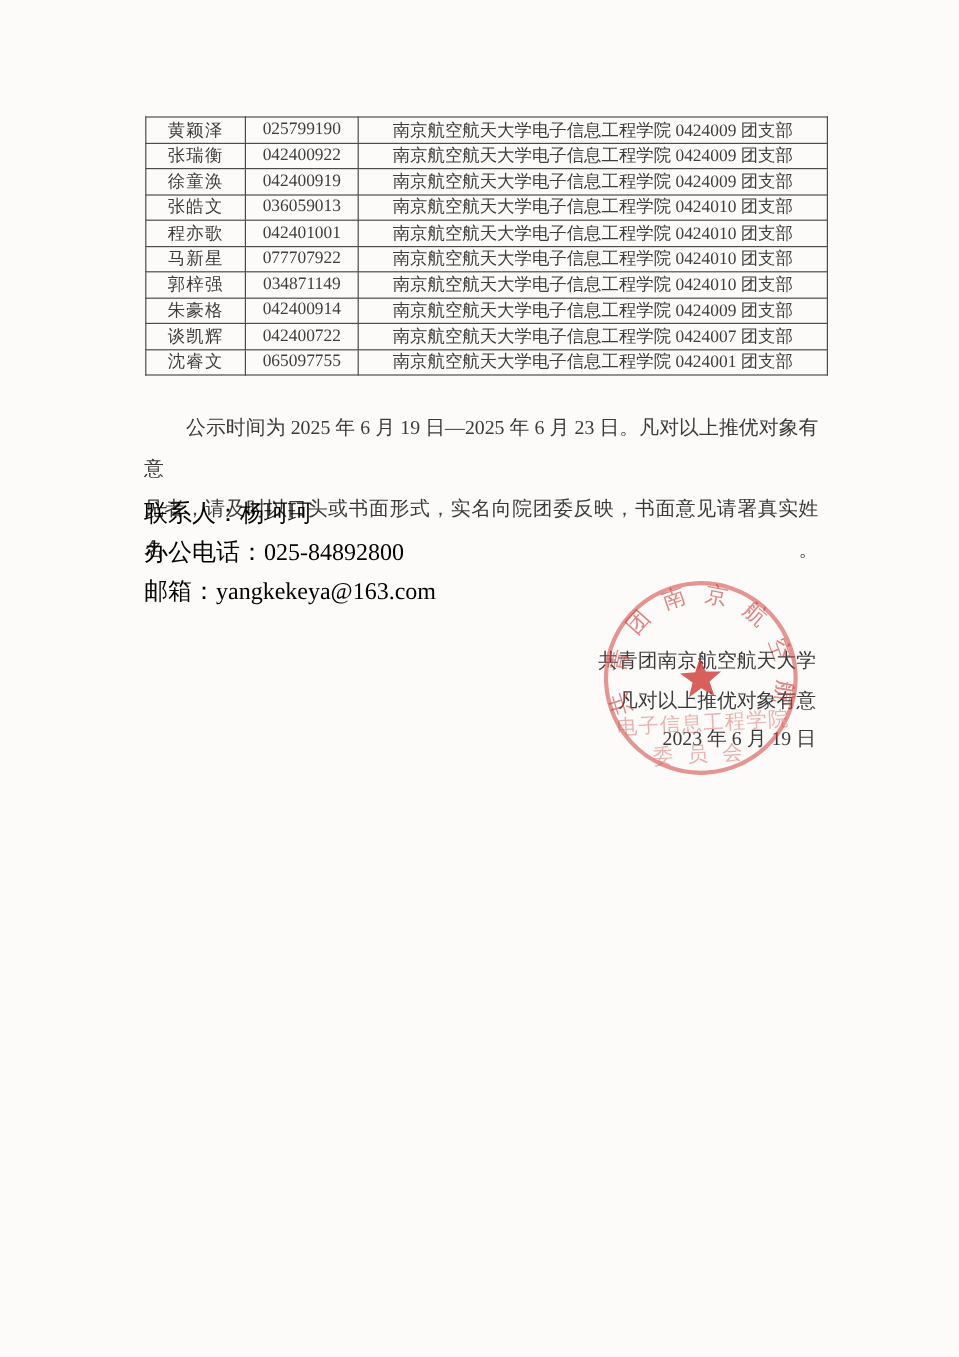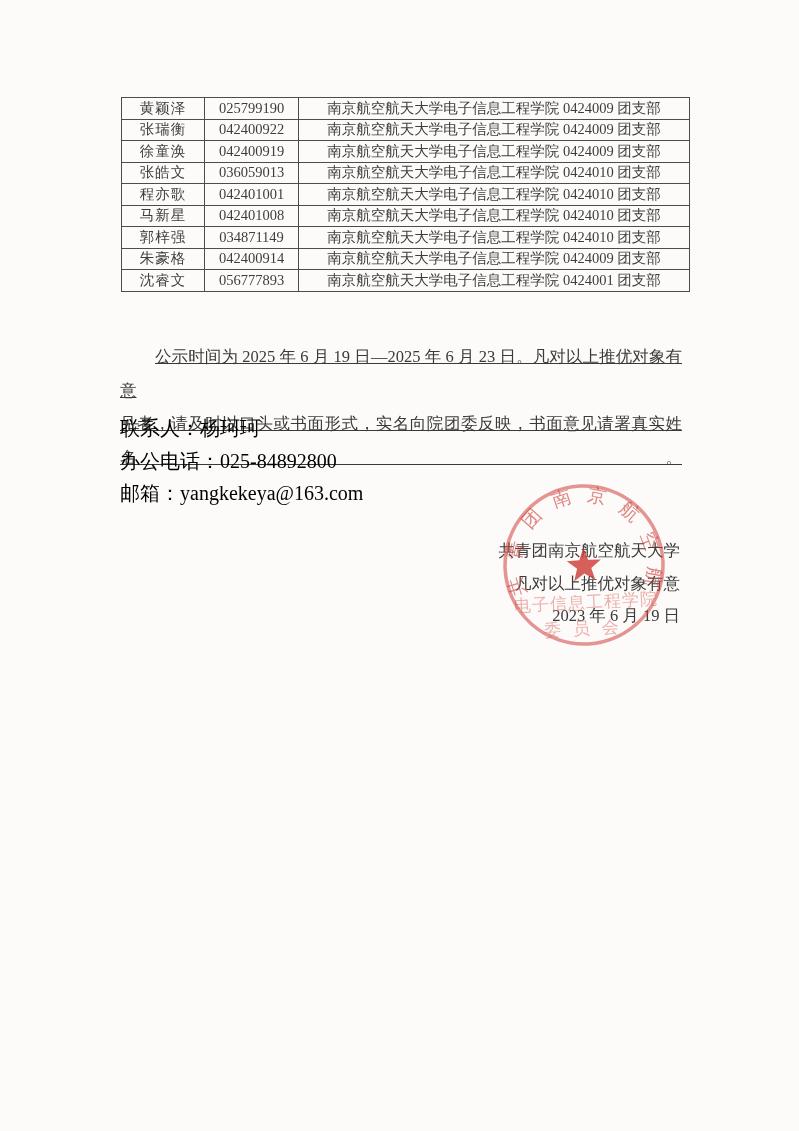--- a/index.html
+++ b/index.html
@@ -34,21 +34,21 @@
     white-space: nowrap;
     overflow: hidden;
   }
   table.roster td.name { letter-spacing: 1px; }
 
   
   .notice {
     position: absolute; left: 120px; top: 340px; width: 562px;
     font-size: 16.5px; line-height: 33.5px; color: #3a3a3a;
   }
-  .notice .ln { text-align: justify; text-align-last: justify; text-decoration: underline; }
+  .notice .ln { text-align: justify; text-align-last: justify; }
   .notice .ln.indent { text-indent: 35px; }
 
   .contact {
     position: absolute; left: 120px; top: 412px; width: 480px;
     font-size: 20px; line-height: 32.5px; color: #000000;
   }
 
   .signature {
     position: absolute; right: 119px; top: 535px; width: 320px;
     font-size: 16.5px; line-height: 32.5px; color: #3a3a3a;
@@ -98,36 +98,41 @@
           <td>036059013</td>
           <td>南京航空航天大学电子信息工程学院 0424010 团支部</td>
         </tr>
         <tr>
           <td class="name">程亦歌</td>
           <td>042401001</td>
           <td>南京航空航天大学电子信息工程学院 0424010 团支部</td>
         </tr>
         <tr>
           <td class="name">马新星</td>
-          <td>042401008</td>
+          <td>077707922</td>
           <td>南京航空航天大学电子信息工程学院 0424010 团支部</td>
         </tr>
         <tr>
           <td class="name">郭梓强</td>
           <td>034871149</td>
           <td>南京航空航天大学电子信息工程学院 0424010 团支部</td>
         </tr>
         <tr>
           <td class="name">朱豪格</td>
           <td>042400914</td>
           <td>南京航空航天大学电子信息工程学院 0424009 团支部</td>
         </tr>
         <tr>
+          <td class="name">谈凯辉</td>
+          <td>042400722</td>
+          <td>南京航空航天大学电子信息工程学院 0424007 团支部</td>
+        </tr>
+        <tr>
           <td class="name">沈睿文</td>
-          <td>056777893</td>
+          <td>065097755</td>
           <td>南京航空航天大学电子信息工程学院 0424001 团支部</td>
         </tr>
       </tbody>
     </table>
   </div>
 
   <div class="notice">
     <div class="ln indent">公示时间为 2025 年 6 月 19 日—2025 年 6 月 23 日。凡对以上推优对象有意</div>
     <div class="ln">见者，请及时以口头或书面形式，实名向院团委反映，书面意见请署真实姓名。</div>
   </div>

